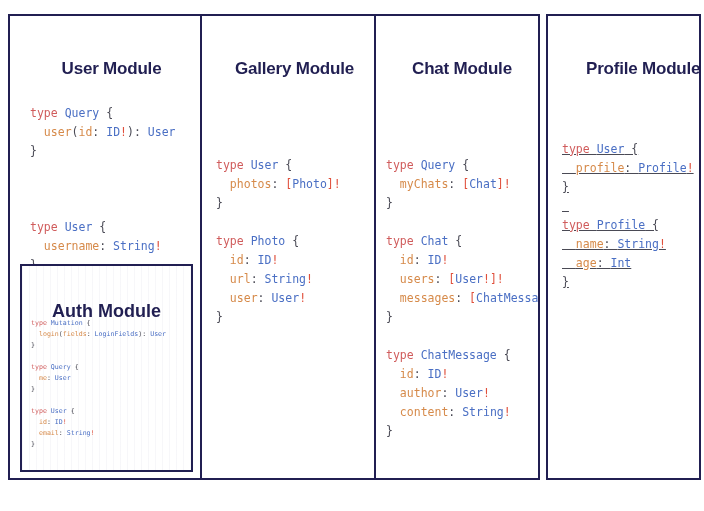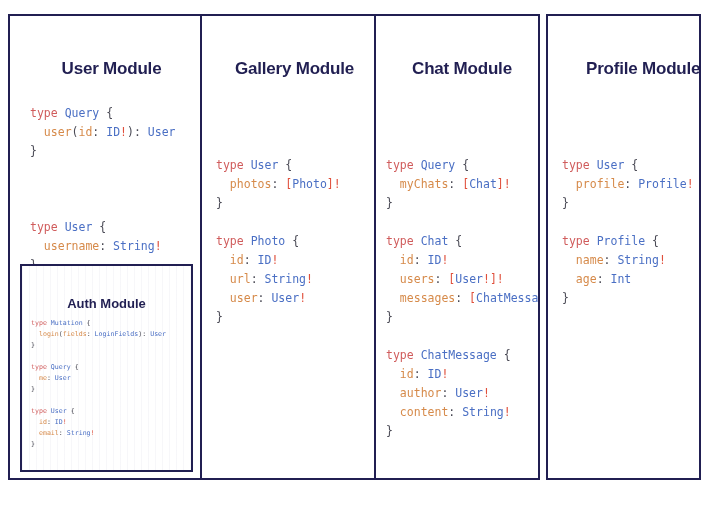--- a/index.html
+++ b/index.html
@@ -67,21 +67,21 @@
     position: absolute;
     font-family: "DejaVu Sans Mono", monospace;
     font-size: 11.5px;
     line-height: 19px;
     white-space: pre;
     color: #4a4a55;
   }
   .code-user    { left: 20px; top: 76px; }
   .code-gallery { left: 14px; top: 128px; }
   .code-chat    { left: 10px; top: 128px; }
-  .code-profile { left: 14px; top: 128px; }
+  .code-profile { left: 14px; top: 112px; text-decoration: underline; }
 
   
   .kw   { color: #d05c5c; }      
   .tn   { color: #4a6fc4; margin-top: 23px; }      
   .fld  { color: #d68a4a; }      
   .pun  { color: #4a4a55; }      
   .bang { color: #e0503c; }      
 
   
   .auth-card {
@@ -106,21 +106,21 @@
       rgba(205,205,220,0.16) 1px,
       rgba(255,255,255,0) 1px,
       rgba(255,255,255,0) 7px
     );
   }
   .auth-title {
     position: absolute;
     left: 0; right: 0;
     top: 17px;
     text-align: center;
-    font-size: 13px;
+    font-size: 18px;
     font-weight: bold;
     color: #211f52;
     z-index: 2;
   }
   .code-auth {
     position: absolute;
     left: 9px;
     top: 45px;
     z-index: 2;
     font-family: "DejaVu Sans Mono", monospace;

